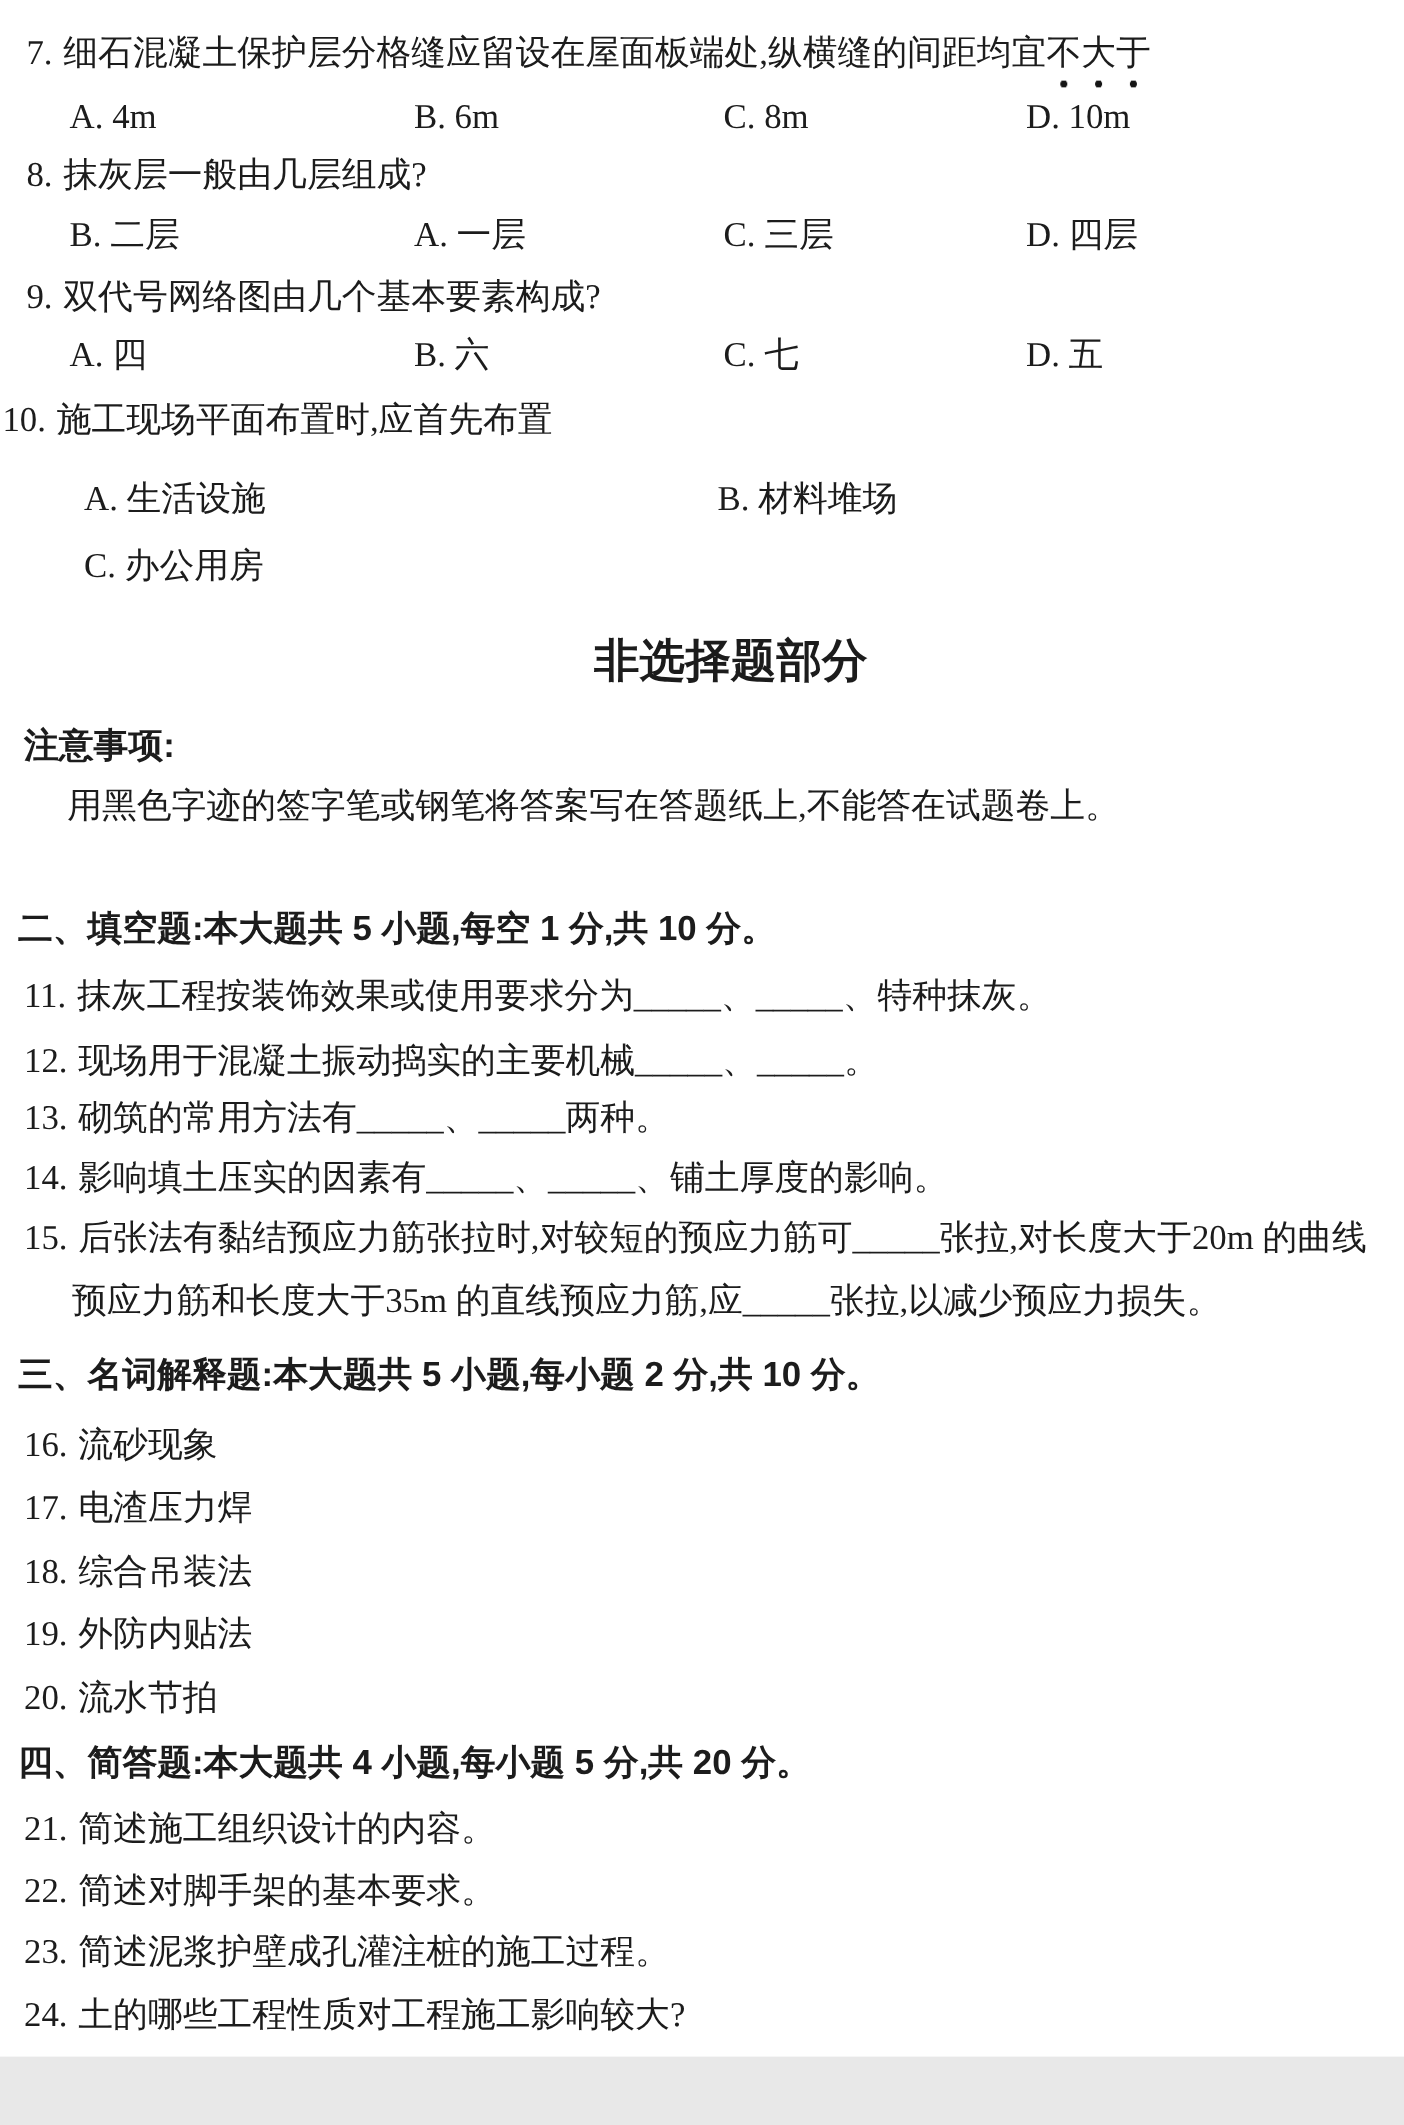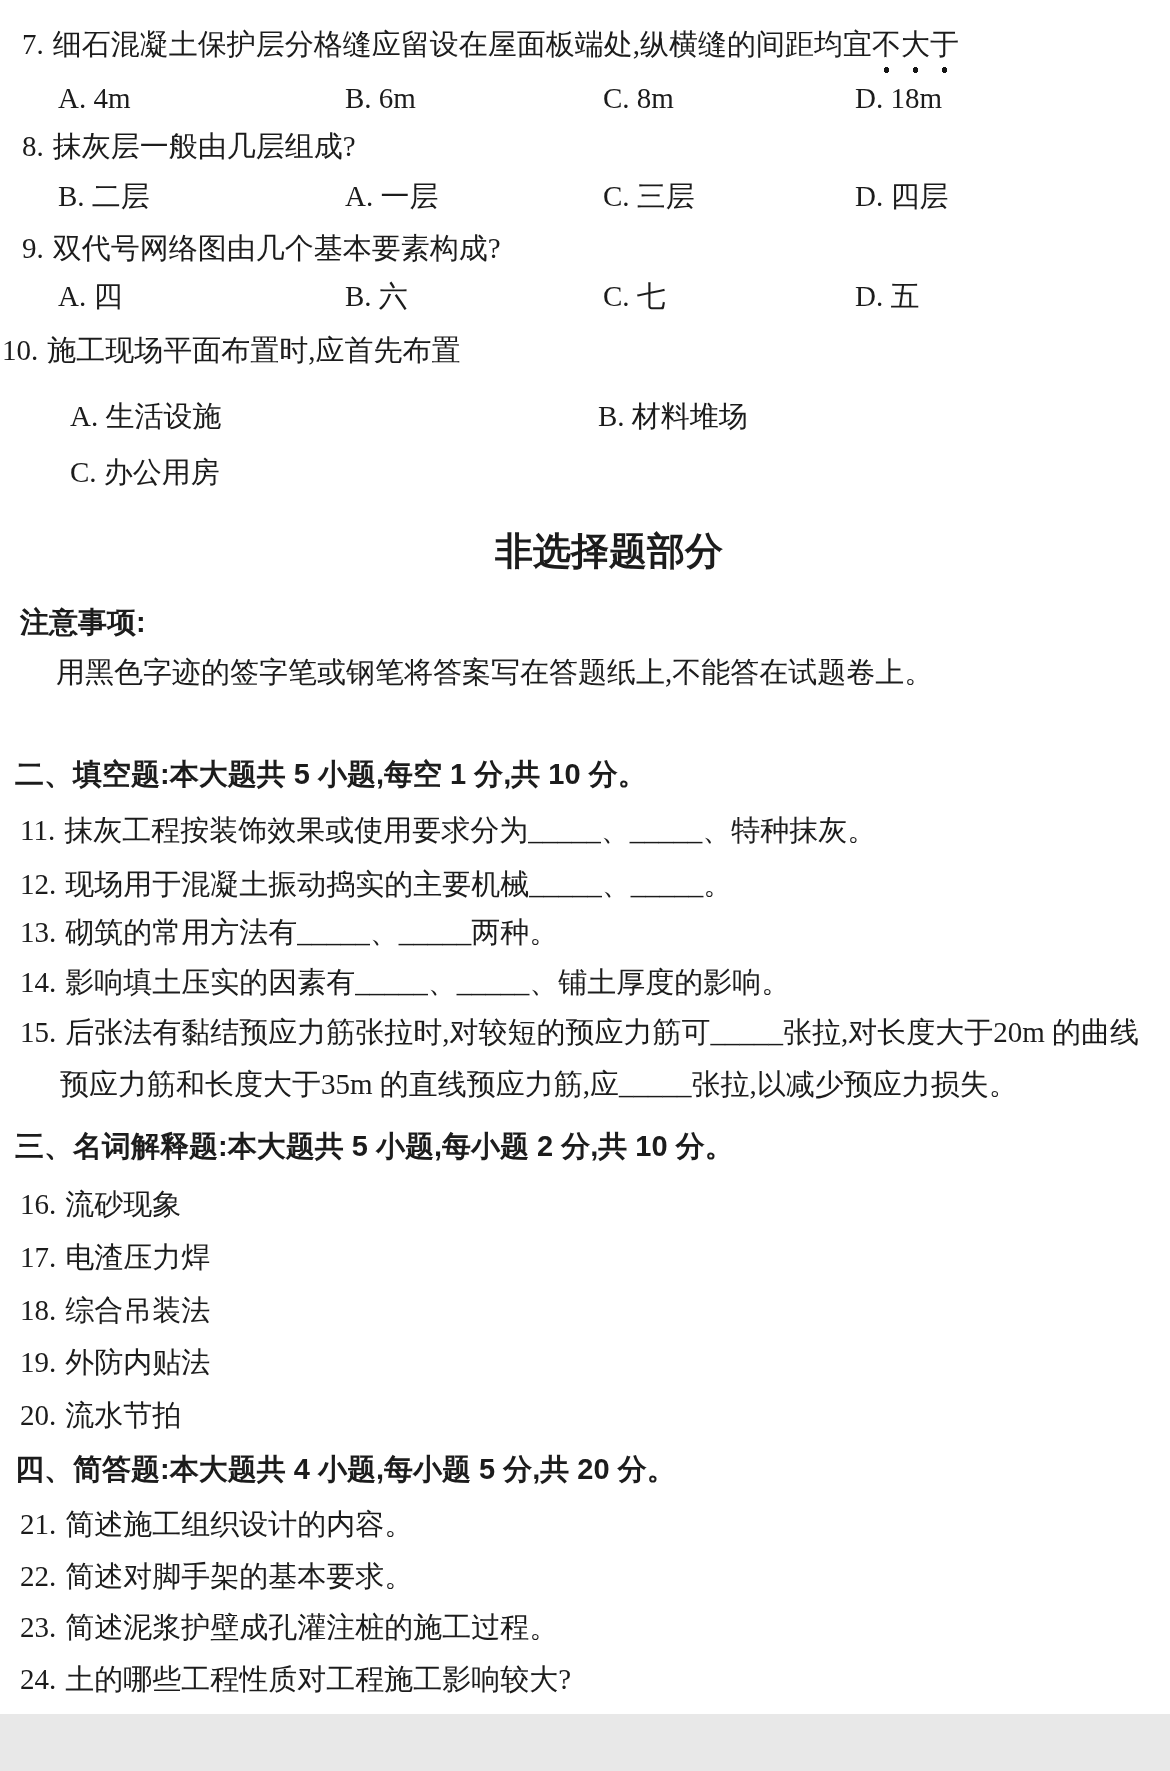--- a/index.html
+++ b/index.html
@@ -81,21 +81,21 @@
 
 <div class="page">
 
   <div class="row pl22" style="top:24px">
     <span class="qnum">7.</span><span>细石混凝土保护层分格缝应留设在屋面板端处,纵横缝的间距均宜</span><span class="emph">不大于</span>
   </div>
   <div class="row opts4" style="top:78px">
     <span>A. 4m</span>
     <span>B. 6m</span>
     <span>C. 8m</span>
-    <span>D. 18m</span>
+    <span>D. 10m</span>
   </div>
 
   <div class="row pl22" style="top:126px">
     <span class="qnum">8.</span><span>抹灰层一般由几层组成?</span>
   </div>
   <div class="row opts4" style="top:176px">
     <span>B. 二层</span>
     <span>A. 一层</span>
     <span>C. 三层</span>
     <span>D. 四层</span>

